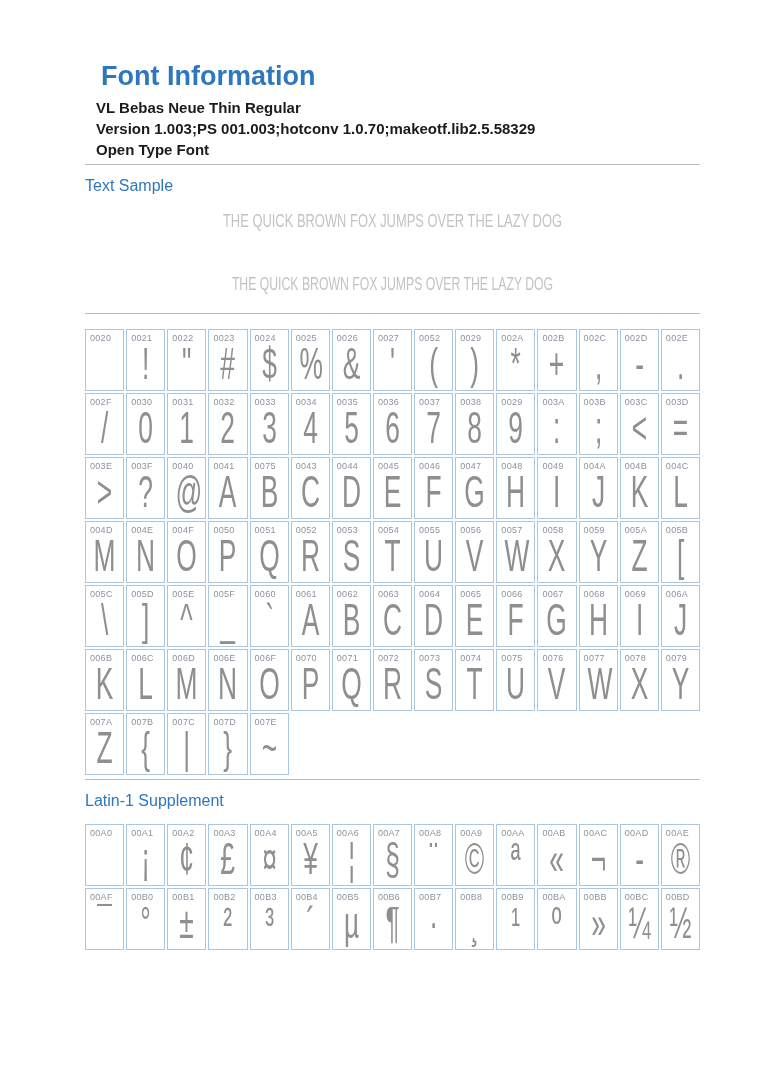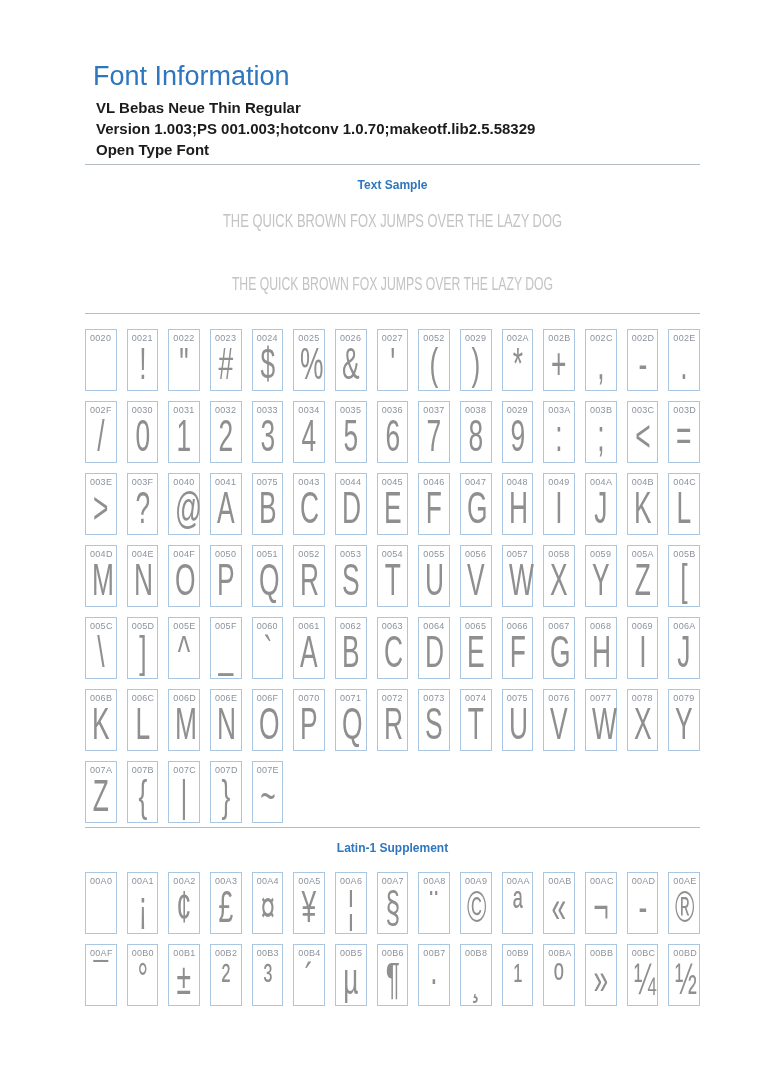--- a/index.html
+++ b/index.html
@@ -17,62 +17,61 @@
     background: #ffffff;
     font-family: "Liberation Sans", sans-serif;
   }
   body { width: 768px; height: 1087px; overflow: hidden; }
   .page {
     width: 768px; height: 1087px;
     padding: 62px 68px 0 85px;
     background: #ffffff;
   }
   h1.page-title {
-    margin: 0 0 7px 8px;
+    margin: 0 0 7px 16px;
     font-size: 27px;
     line-height: 28px;
-    font-weight: normal;
+    font-weight: bold;
     color: var(--accent);
   }
   .meta { margin-bottom: 4px; }
   .meta-line {
     font-size: 15px;
     line-height: 21px;
     font-weight: bold;
     color: var(--text_black);
     white-space: nowrap;
     margin-left: 11px;
   }
   hr.rule {
     border: 0;
     border-top: 1px solid var(--rule);
     margin: 0;
   }
   h2.section-heading {
     margin: 12px 0 0 0;
-    font-size: 12px;
+    font-size: 16px;
     line-height: 17px;
-    font-weight: bold;
+    font-weight: normal;
     color: var(--accent);
-    text-align: center;
   }
   .sample-line {
     text-align: center;
     color: var(--sample_gray);
     line-height: 19px;
     white-space: nowrap;
     transform: scaleX(0.68);
     transform-origin: 50% 50%;
   }
   .sample-1 { margin-top: 17px; font-size: 19px; }
   .sample-2 { margin: 45px 0 19px 0; font-size: 18px; }
   .char-grid {
     display: grid;
     grid-template-columns: repeat(15, 1fr);
-    gap: 10px;
+    gap: 2px;
     margin: 15px 0 4px 0;
   }
   .cell {
     position: relative;
     height: 62px;
     border: 1px solid var(--grid_border);
     background: #ffffff;
   }
   .code {
     position: absolute;

